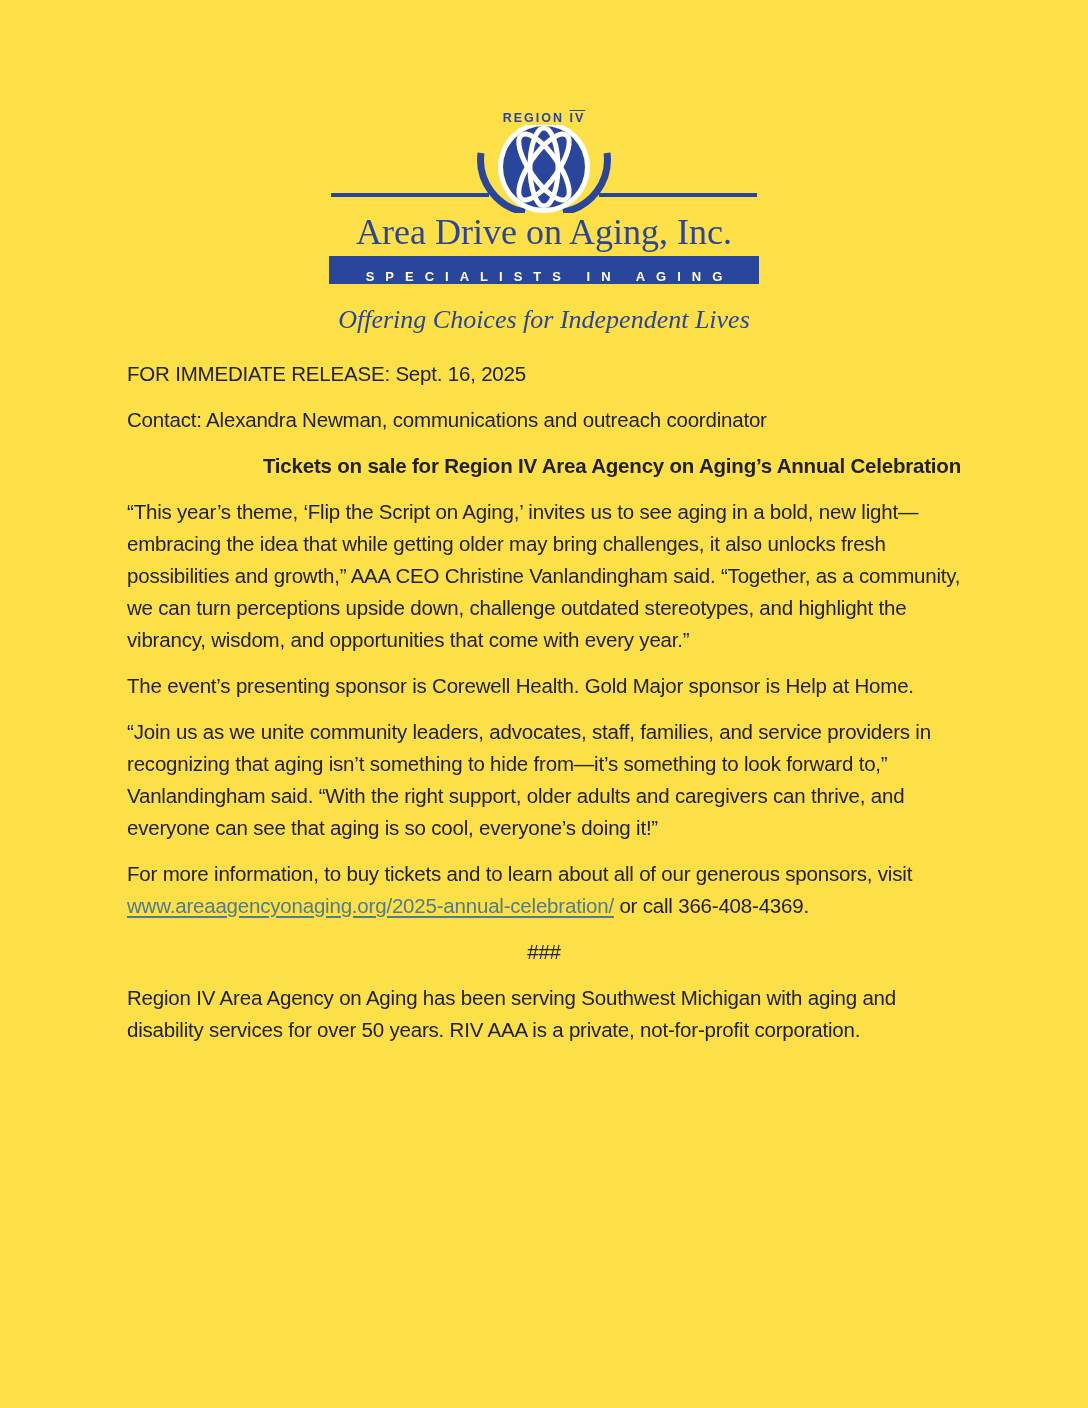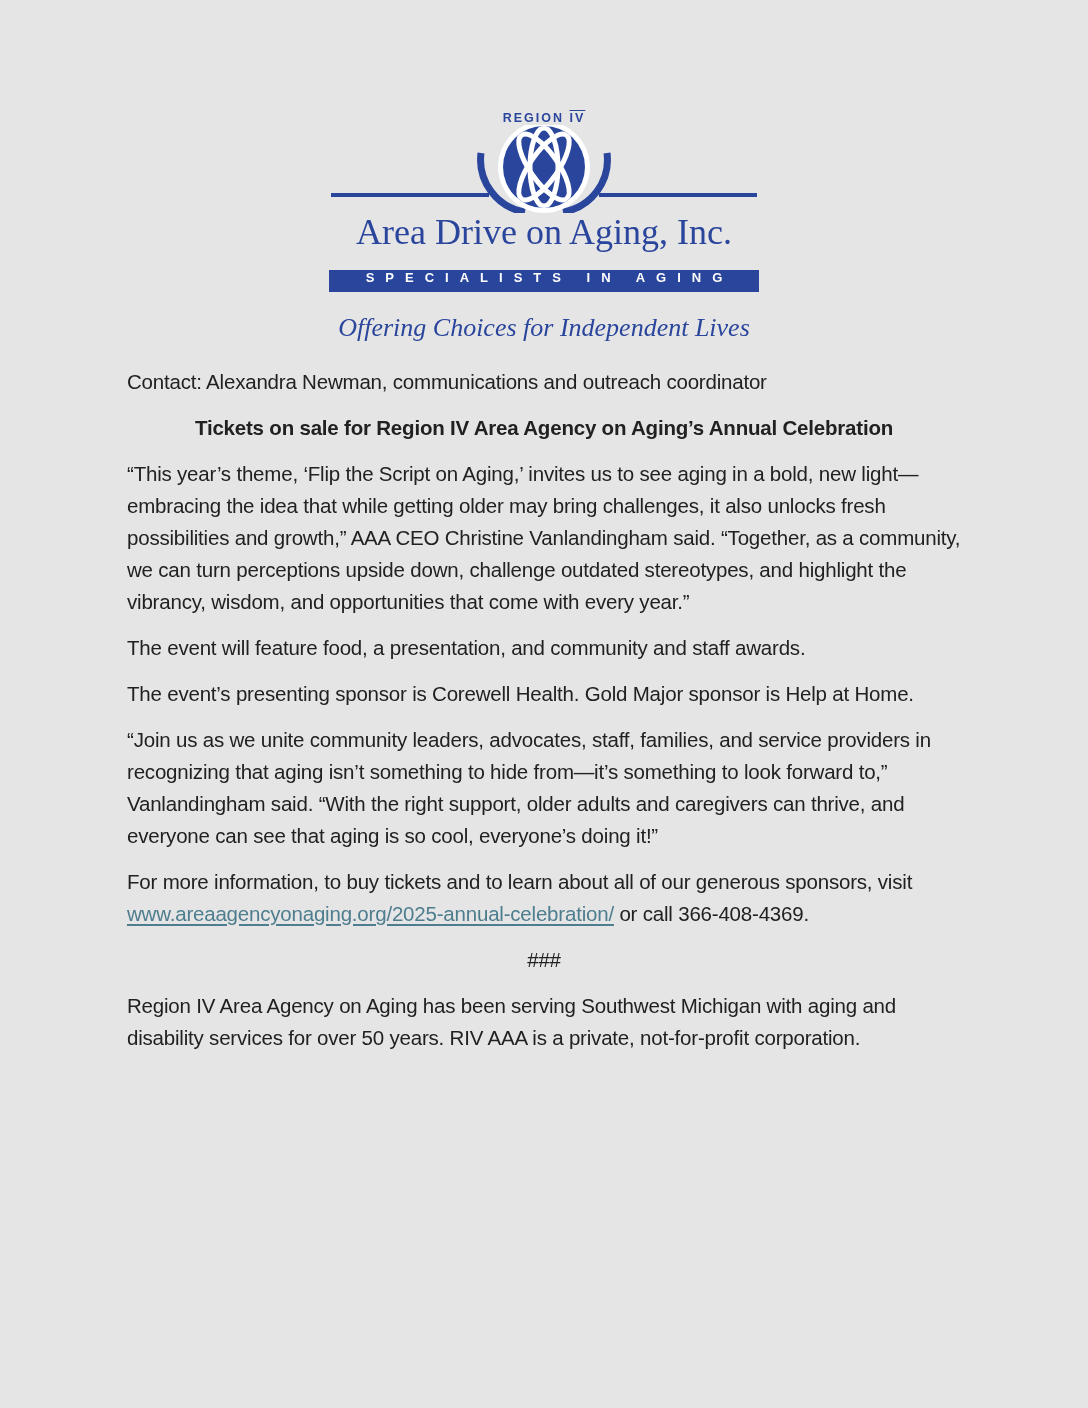--- a/index.html
+++ b/index.html
@@ -6,21 +6,21 @@
   html, body { background: #ffffff; }
   body {
     font-family: "Liberation Sans", sans-serif;
     color: #212121;
   }
   .page {
     position: relative;
     width: 1088px;
     height: 1408px;
     margin: 0 auto;
-    background: #e5e5e5;
+    background: #fde047;
     overflow: hidden;
   }
 
   
   .logo {
     width: 430px;
     margin: 112px auto 0 auto;
     text-align: center;
   }
   .logo .region-label {
@@ -33,25 +33,25 @@
   .logo .region-label .numeral { text-decoration: overline; }
   .logo .emblem-wrap { height: 88px; line-height: 0; }
   .logo .org-name {
     font-family: "Liberation Serif", serif;
     font-size: 36px;
     line-height: 38px;
     color: #2a459c;
     white-space: nowrap;
   }
   .logo .banner-bar {
-    margin-top: 19px;
+    margin-top: 5px;
     background: #2a459c;
-    height: 22px;
+    height: 28px;
     display: flex;
-    align-items: flex-start;
+    align-items: flex-end;
     justify-content: center;
   }
   .logo .banner-bar span {
     color: #ffffff;
     font-size: 13px;
     font-weight: bold;
     letter-spacing: 11px;
     padding-left: 11px; 
     white-space: nowrap;
   }
@@ -70,21 +70,21 @@
     margin-top: 22px;
     padding: 0 127px;
     font-size: 20.5px;
     letter-spacing: -0.2px;
     line-height: 32px;
     color: #212121;
   }
   .content p { margin: 0 0 14px 0; }
   .content p.slight-indent { padding-left: 5px; }
   .content .headline {
-    text-align: center;
+    text-align: right;
     font-weight: bold;
   }
   .content .divider { text-align: center; }
   .content a.doc-link {
     color: #4d7d8e;
     text-decoration: underline;
     text-underline-offset: 3px;
   }
 </style>
 </head>
@@ -121,30 +121,30 @@
     <div class="org-name">Area Drive on Aging, Inc.</div>
 
     <div class="banner-bar">
       <span>SPECIALISTS IN AGING</span>
     </div>
 
     <div class="tagline">Offering Choices for Independent Lives</div>
   </header>
 
   <main class="content">
+    <p>FOR IMMEDIATE RELEASE: Sept. 16, 2025</p>
 
     <p>Contact: Alexandra Newman, communications and outreach coordinator</p>
 
 
     <p class="headline">Tickets on sale for Region IV Area Agency on Aging’s Annual Celebration</p>
 
 
     <p>“This year’s theme, ‘Flip the Script on Aging,’ invites us to see aging in a bold, new light—embracing the idea that while getting older may bring challenges, it also unlocks fresh possibilities and growth,” AAA CEO Christine Vanlandingham said. “Together, as a community, we can turn perceptions upside down, challenge outdated stereotypes, and highlight the vibrancy, wisdom, and opportunities that come with every year.”</p>
 
-    <p>The event will feature food, a presentation, and community and staff awards.</p>
 
 
     <p>The event’s presenting sponsor is Corewell Health. Gold Major sponsor is Help at Home.</p>
 
     <p>“Join us as we unite community leaders, advocates, staff, families, and service providers in recognizing that aging isn’t something to hide from—it’s something to look forward to,” Vanlandingham said. “With the right support, older adults and caregivers can thrive, and everyone can see that aging is so cool, everyone’s doing it!”</p>
 
     <p><span>For more information, to buy tickets and to learn about all of our generous sponsors, visit </span><a href="#" class="doc-link">www.areaagencyonaging.org/2025-annual-celebration/</a><span> or call 366-408-4369.</span></p>
 
     <p class="divider">###</p>
 

